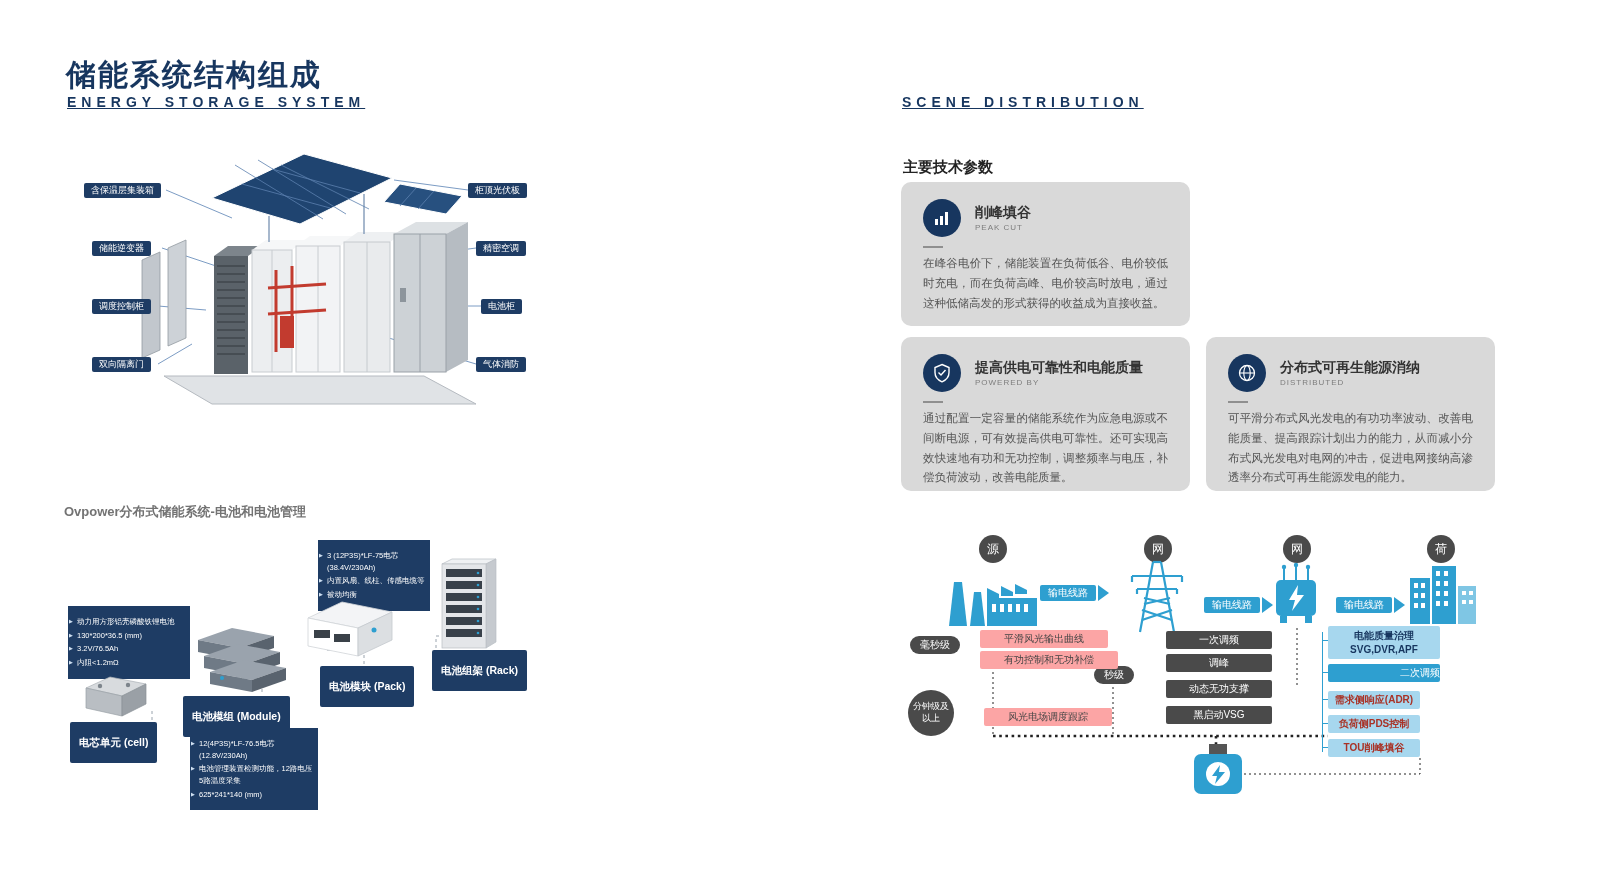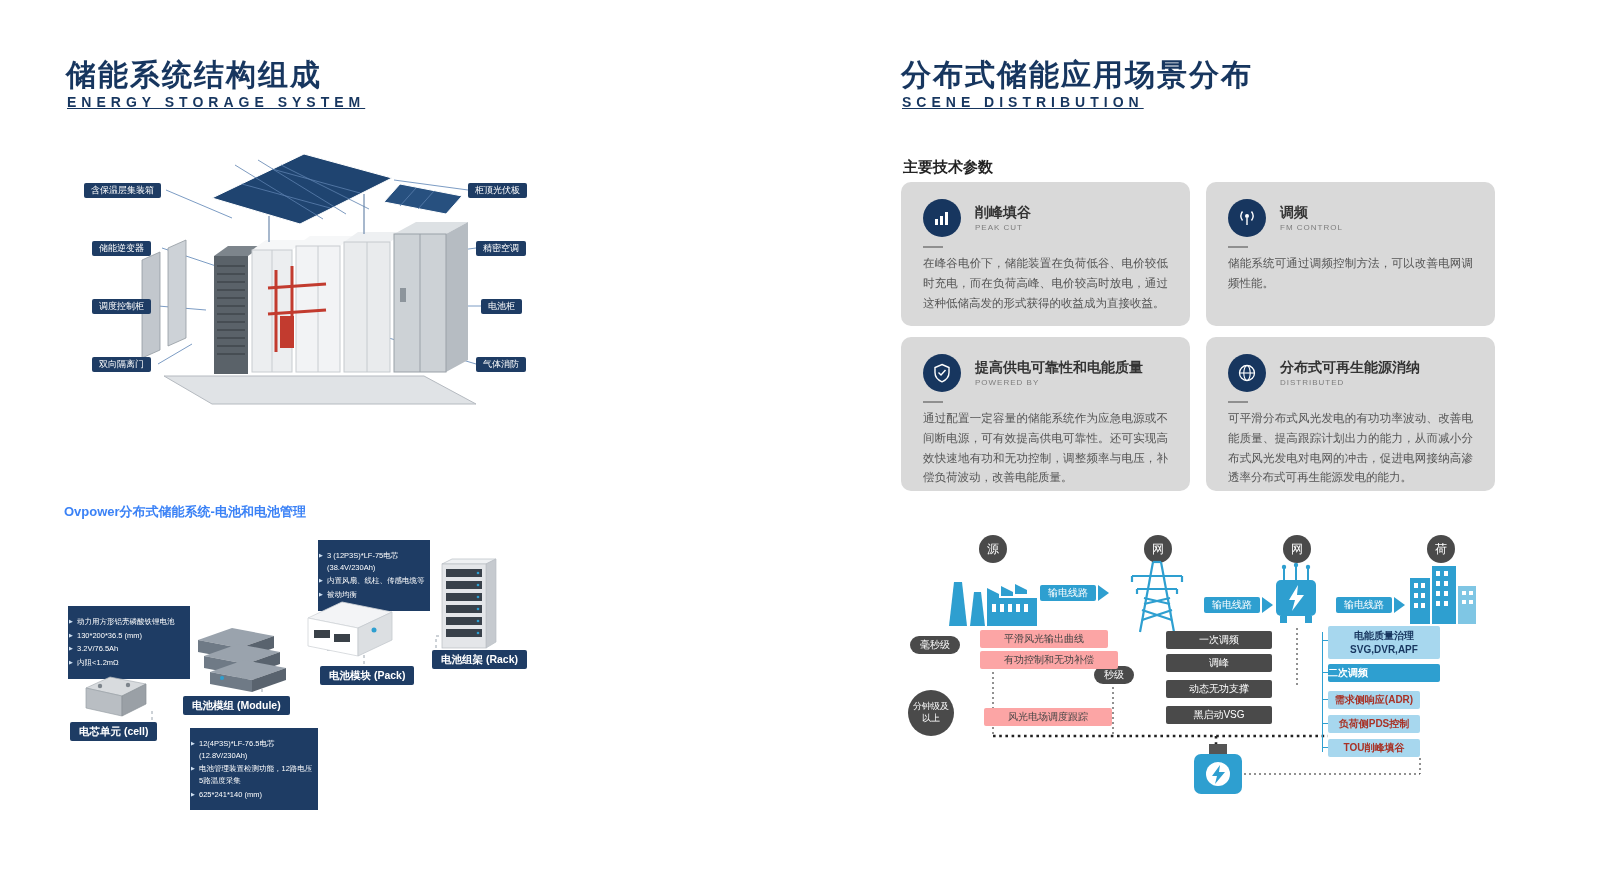--- a/index.html
+++ b/index.html
@@ -7,21 +7,21 @@
          font-family:"Liberation Sans", sans-serif;}
   .abs{position:absolute;}
 
   
   .title-cn{font-size:30px;font-weight:bold;color:#17365f;letter-spacing:2px;}
   .title-en{font-size:14px;font-weight:bold;color:#17365f;letter-spacing:5px;text-decoration:underline;}
   .section-cn{font-size:15px;font-weight:bold;color:#222;}
 
   
   .label-pill{background:#1e3c64;color:#fff;font-size:9px;padding:3px 7px;border-radius:2px;white-space:nowrap;line-height:1;}
-  .part-label{background:#1e3c64;color:#fff;font-size:10.5px;font-weight:bold;padding:4px 9px;border-radius:2px;white-space:nowrap;line-height:1;}
+  .part-label{background:#1e3c64;color:#fff;font-size:10.5px;font-weight:bold;padding:15px 9px;border-radius:2px;white-space:nowrap;line-height:1;}
 
   .spec-box{background:#1e3c64;color:#fff;font-size:7.5px;line-height:1.55;padding:8px 1px;box-sizing:border-box;}
   .spec-row{position:relative;padding-left:8px;margin:2px 0;}
   .spec-row::before{content:"\25B6";position:absolute;left:0;top:2px;font-size:5px;color:#cfe0f2;}
 
   
   .card{background:#d9d9d9;border-radius:10px;padding:17px 22px;box-sizing:border-box;}
   .card-head{display:flex;align-items:center;gap:14px;}
   .card-icon{width:38px;height:38px;border-radius:50%;background:#17365f;display:flex;align-items:center;justify-content:center;flex:none;}
   .card-title{font-size:14px;font-weight:bold;color:#333;line-height:1.2;}
@@ -33,21 +33,21 @@
   .node{width:28px;height:28px;border-radius:50%;background:#4a4a4a;color:#fff;font-size:12px;
         display:flex;align-items:center;justify-content:center;}
   .arrow{display:flex;align-items:center;}
   .arrow-label{background:#2e9fd0;color:#fff;font-size:10px;padding:3px 8px;border-radius:2px;white-space:nowrap;line-height:1;}
   .arrow-tri{width:0;height:0;border-left:11px solid #2e9fd0;border-top:8px solid transparent;border-bottom:8px solid transparent;margin-left:2px;}
 
   .pill{font-size:10px;line-height:1;white-space:nowrap;}
   .pill-time{background:#4a4a4a;color:#fff;border-radius:9px;padding:4px 10px;}
   .pill-gray{background:#fca5a5;color:#444;border-radius:2px;padding:4px 24px;}
   .pill-mid{background:#4a4a4a;color:#fff;border-radius:2px;width:106px;text-align:center;padding:4px 0;}
-  .pill-blue{background:#2e9fd0;color:#fff;border-radius:2px;width:112px;text-align:left;padding:4px 0;font-weight:bold;}
+  .pill-blue{background:#2e9fd0;color:#fff;border-radius:2px;width:112px;text-align:right;padding:4px 0;}
   .pill-lblue{background:#a7d7ee;color:#17365f;border-radius:2px;width:112px;text-align:center;padding:3px 0;font-weight:bold;}
   .pill-red{background:#a7d7ee;color:#a93226;border-radius:2px;width:92px;text-align:center;padding:4px 0;font-weight:bold;}
   .time-circle{width:46px;height:46px;border-radius:50%;background:#4a4a4a;color:#fff;font-size:9px;line-height:1.3;
                display:flex;flex-direction:column;align-items:center;justify-content:center;}
   .bracket{background:#2e9fd0;}
 </style>
 </head>
 <body>
 
 <div id="stage">
@@ -133,21 +133,21 @@
   <div class="abs label-pill" style="left:84px;top:183px;">含保温层集装箱</div>
   <div class="abs label-pill" style="left:92px;top:241px;">储能逆变器</div>
   <div class="abs label-pill" style="left:92px;top:299px;">调度控制柜</div>
   <div class="abs label-pill" style="left:92px;top:357px;">双向隔离门</div>
 
   <div class="abs label-pill" style="left:468px;top:183px;">柜顶光伏板</div>
   <div class="abs label-pill" style="left:476px;top:241px;">精密空调</div>
   <div class="abs label-pill" style="left:481px;top:299px;">电池柜</div>
   <div class="abs label-pill" style="left:476px;top:357px;">气体消防</div>
 
-  <div class="abs" style="left:64px;top:503px;font-size:13px;font-weight:bold;color:#3b82f6;">Ovpower分布式储能系统-电池和电池管理</div>
+  <div class="abs" style="left:64px;top:503px;font-size:13px;font-weight:bold;color:#737373;">Ovpower分布式储能系统-电池和电池管理</div>
 
   <svg class="abs" style="left:64px;top:520px;" width="520" height="290" viewBox="0 0 520 290">
     <g stroke="#9aa4ae" stroke-width="1" stroke-dasharray="3 3" fill="none">
       <path d="M 88 200 V 188"></path>
       <path d="M 198 172 V 158 H 150"></path>
       <path d="M 300 144 V 130 H 262"></path>
       <path d="M 372 128 V 116 H 410"></path>
       <path d="M 258 24 V 58"></path>
       <path d="M 420 40 V 56"></path>
     </g>
@@ -228,21 +228,20 @@
         <circle cx="42" cy="29" r="1.3"></circle>
         <circle cx="42" cy="41" r="1.3"></circle>
       <circle cx="42" cy="53" r="1.3"></circle>
         <circle cx="42" cy="65" r="1.3"></circle>
         <circle cx="42" cy="77" r="1.3"></circle>
     </g>
   </svg>
   <div class="abs part-label" style="left:432px;top:650px;">电池组架 (Rack)</div>
 
 
-  <div class="abs title-cn" style="left:901px;top:55px;">分布式储能应用场景分布</div>
   <div class="abs title-en" style="left:902px;top:94px;">SCENE DISTRIBUTION</div>
   <div class="abs section-cn" style="left:903px;top:158px;">主要技术参数</div>
 
   <div class="abs card" style="left:901px;top:182px;width:289px;height:144px;">
     <div class="card-head">
       <div class="card-icon">
         <svg width="20" height="20" viewBox="0 0 20 20">
           <g fill="#fff">
             <rect x="3" y="11" width="3" height="6"></rect>
             <rect x="8" y="8" width="3" height="9"></rect>
@@ -252,38 +251,20 @@
       </div>
       <div>
         <div class="card-title">削峰填谷</div>
         <div class="card-sub">PEAK CUT</div>
       </div>
     </div>
     <div class="card-divider"></div>
     <div class="card-body">在峰谷电价下，储能装置在负荷低谷、电价较低时充电，而在负荷高峰、电价较高时放电，通过这种低储高发的形式获得的收益成为直接收益。</div>
   </div>
 
-  <div class="abs card" style="left:1206px;top:182px;width:289px;height:144px;">
-    <div class="card-head">
-      <div class="card-icon">
-        <svg width="20" height="20" viewBox="0 0 20 20">
-          <circle cx="10" cy="8" r="2" fill="#fff"></circle>
-          <path d="M5.5 3.5 A7.5 7.5 0 0 0 5.5 12.5" stroke="#fff" stroke-width="1.4" fill="none"></path>
-          <path d="M14.5 3.5 A7.5 7.5 0 0 1 14.5 12.5" stroke="#fff" stroke-width="1.4" fill="none"></path>
-          <line x1="10" y1="10" x2="10" y2="17" stroke="#fff" stroke-width="1.4"></line>
-        </svg>
-      </div>
-      <div>
-        <div class="card-title">调频</div>
-        <div class="card-sub">FM CONTROL</div>
-      </div>
-    </div>
-    <div class="card-divider"></div>
-    <div class="card-body">储能系统可通过调频控制方法，可以改善电网调频性能。</div>
-  </div>
 
   <div class="abs card" style="left:901px;top:337px;width:289px;height:154px;">
     <div class="card-head">
       <div class="card-icon">
         <svg width="20" height="20" viewBox="0 0 20 20">
           <path d="M10 1.5 L17 4.5 V9.5 C17 14 13.8 17.2 10 18.8 C6.2 17.2 3 14 3 9.5 V4.5 Z" fill="none" stroke="#fff" stroke-width="1.4"></path>
           <path d="M6.5 9.5 L9 12 L13.5 7" fill="none" stroke="#fff" stroke-width="1.4"></path>
         </svg>
       </div>
       <div>

